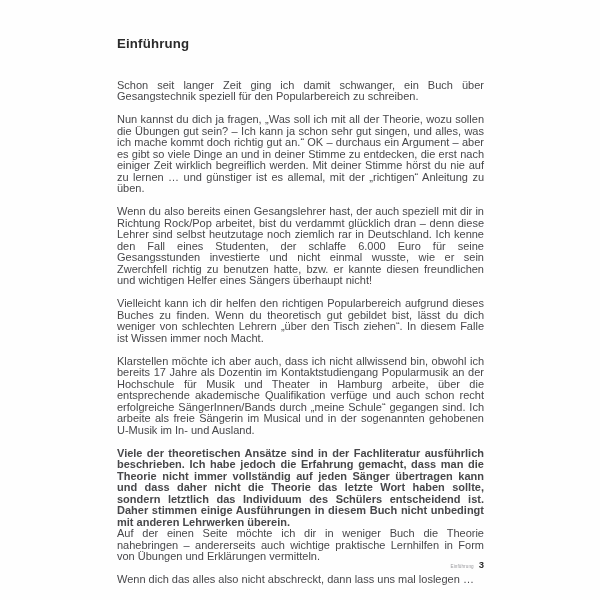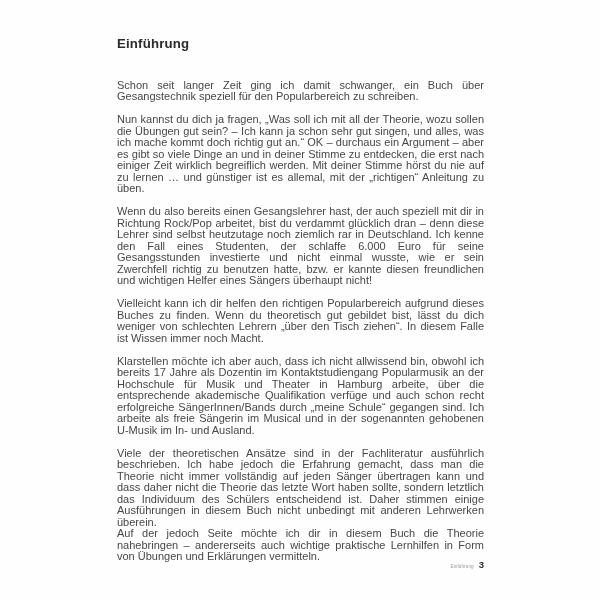--- a/index.html
+++ b/index.html
@@ -38,20 +38,21 @@
     font-size: 11px;
     line-height: 11.55px;
     text-align: justify;
     text-justify: inter-word;
     margin: 0 0 11.2px 0;
     color: #47474a;
     hyphens: manual;
   }
   .para.tight {
     margin-bottom: 0;
+    font-weight: bold;
   }
   .footer {
     position: absolute;
     left: 117px;
     top: 559px;
     width: 367px;
     display: flex;
     align-items: baseline;
     justify-content: flex-end;
     gap: 5px;
@@ -80,22 +81,23 @@
     <p class="para">Nun kannst du dich ja fragen, „Was soll ich mit all der Theorie, wozu sollen die Übungen gut sein? – Ich kann ja schon sehr gut singen, und alles, was ich mache kommt doch richtig gut an.“ OK – durchaus ein Argument – aber es gibt so viele Dinge an und in deiner Stimme zu entdecken, die erst nach einiger Zeit wirklich begreiflich werden. Mit deiner Stimme hörst du nie auf zu lernen … und günstiger ist es allemal, mit der „richtigen“ Anleitung zu üben.</p>
 
     <p class="para">Wenn du also bereits einen Gesangslehrer hast, der auch speziell mit dir in Richtung Rock/Pop arbeitet, bist du verdammt glücklich dran – denn diese Lehrer sind selbst heutzutage noch ziemlich rar in Deutschland. Ich kenne den Fall eines Studenten, der schlaffe 6.000 Euro für seine Gesangsstunden investierte und nicht einmal wusste, wie er sein Zwerchfell richtig zu benutzen hatte, bzw. er kannte diesen freundlichen und wichtigen Helfer eines Sängers über­haupt nicht!</p>
 
     <p class="para">Vielleicht kann ich dir helfen den richtigen Popularbereich aufgrund dieses Buches zu finden. Wenn du theoretisch gut gebildet bist, lässt du dich weniger von schlechten Lehrern „über den Tisch ziehen“. In diesem Falle ist Wissen immer noch Macht.</p>
 
     <p class="para">Klarstellen möchte ich aber auch, dass ich nicht allwissend bin, obwohl ich bereits 17 Jahre als Dozentin im Kontaktstudiengang Popularmusik an der Hochschule für Musik und Theater in Hamburg arbeite, über die entsprechende akademische Qualifikation verfüge und auch schon recht erfolgreiche SängerInnen/Bands durch „meine Schule“ gegangen sind. Ich arbeite als freie Sängerin im Musical und in der sogenannten gehobenen U-Musik im In- und Ausland.</p>
 
     <p class="para tight">Viele der theoretischen Ansätze sind in der Fachliteratur ausführlich beschrieben. Ich habe jedoch die Erfahrung gemacht, dass man die Theorie nicht immer vollständig auf jeden Sän­ger übertragen kann und dass daher nicht die Theorie das letzte Wort haben sollte, sondern letztlich das Individuum des Schülers entscheidend ist. Daher stimmen einige Ausführungen in diesem Buch nicht unbedingt mit anderen Lehrwerken überein.</p>
 
-    <p class="para">Auf der jedoch Seite möchte ich dir in diesem Buch die Theorie nahebringen – andererseits auch wichtige praktische Lernhilfen in Form von Übungen und Erklärungen vermitteln.</p>
+    <p class="para">Auf der einen Seite möchte ich dir in weniger Buch die Theorie nahebringen – andererseits auch wichtige praktische Lernhilfen in Form von Übungen und Erklärungen vermitteln.</p>
 
+    <p class="para">Wenn dich das alles also nicht abschreckt, dann lass uns mal loslegen …</p>
 
   </div>
 
   <div class="footer">
     <span class="footer-label">Einführung</span>
     <span class="footer-pagenum">3</span>
   </div>
 </div>
 
 </body></html>

